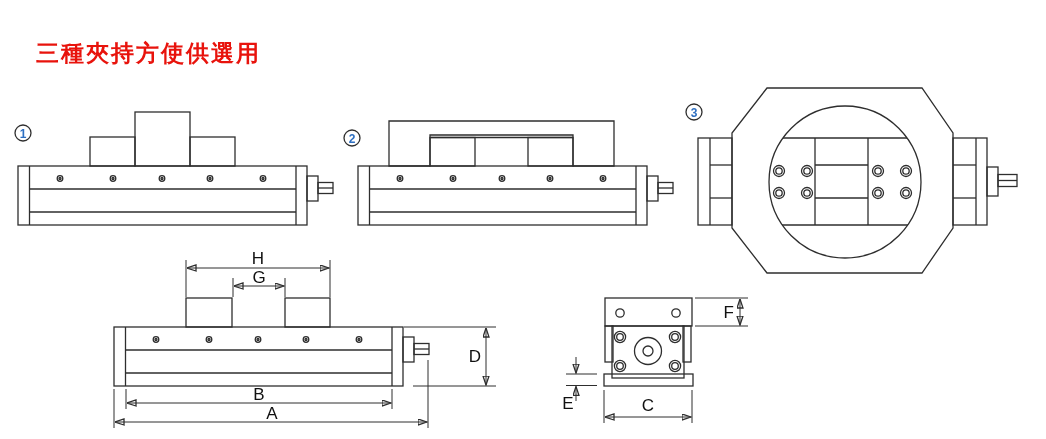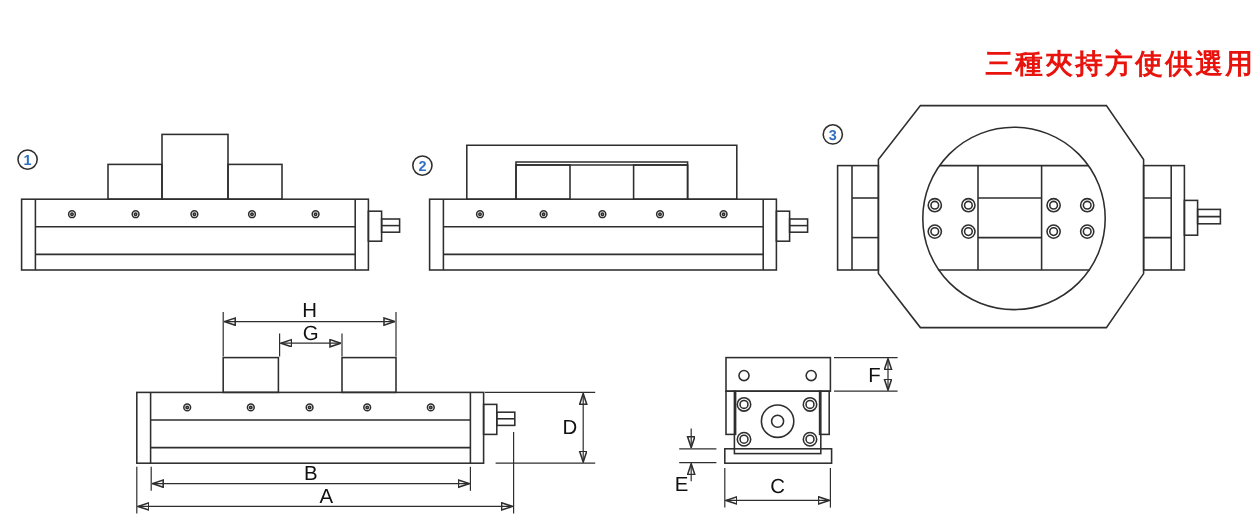--- a/index.html
+++ b/index.html
@@ -7,21 +7,21 @@
     position: relative;
     width: 1046px;
     height: 439px;
     background: #ffffff;
     overflow: hidden;
     font-family: "Liberation Sans", sans-serif;
   }
   .title {
     position: absolute;
     left: 36px; right: 0; top: 38px;
-    text-align: right;
+    text-align: left;
     color: var(--title-red, #e8130c);
     font: bold 23px "Liberation Sans", sans-serif;
     letter-spacing: 2px;
   }
   svg.drawing { position: absolute; left: 0; top: 0; }
   
   svg.drawing line, svg.drawing path, svg.drawing polygon,
   svg.drawing rect, svg.drawing circle {
     stroke: var(--outline, #2e2e2e);
     stroke-width: 1.3;

